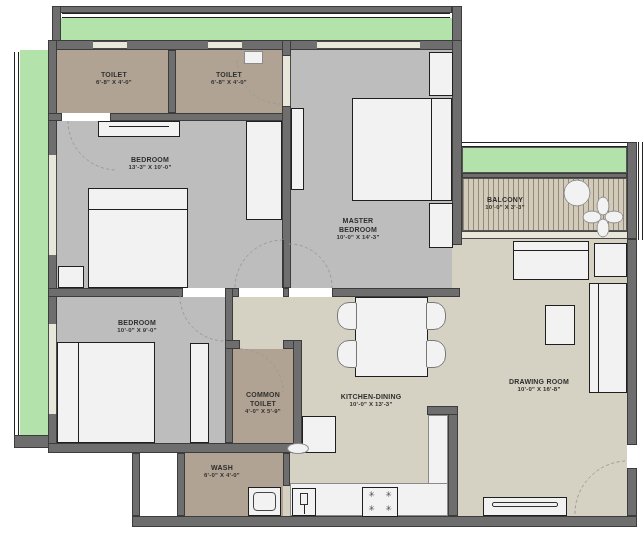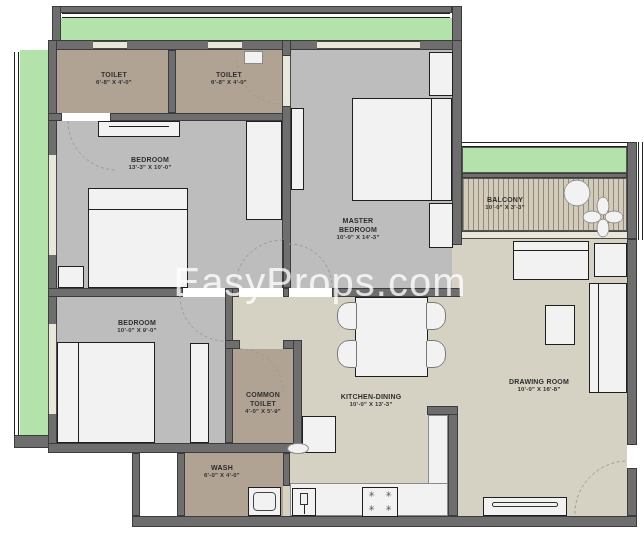--- a/index.html
+++ b/index.html
@@ -203,15 +203,14 @@
   </div>
   <div class="lbl" style="left:539px;top:377px;width:110px;">
     <div>DRAWING ROOM</div>
     <div class="dims">10'-0" X 16'-8"</div>
   </div>
   <div class="lbl" style="left:222px;top:463px;">
     <div>WASH</div>
     <div class="dims">6'-0" X 4'-0"</div>
   </div>
 
-  <div id="watermark">EasyProps.com</div>
 
 </div>
 
 </body></html>

